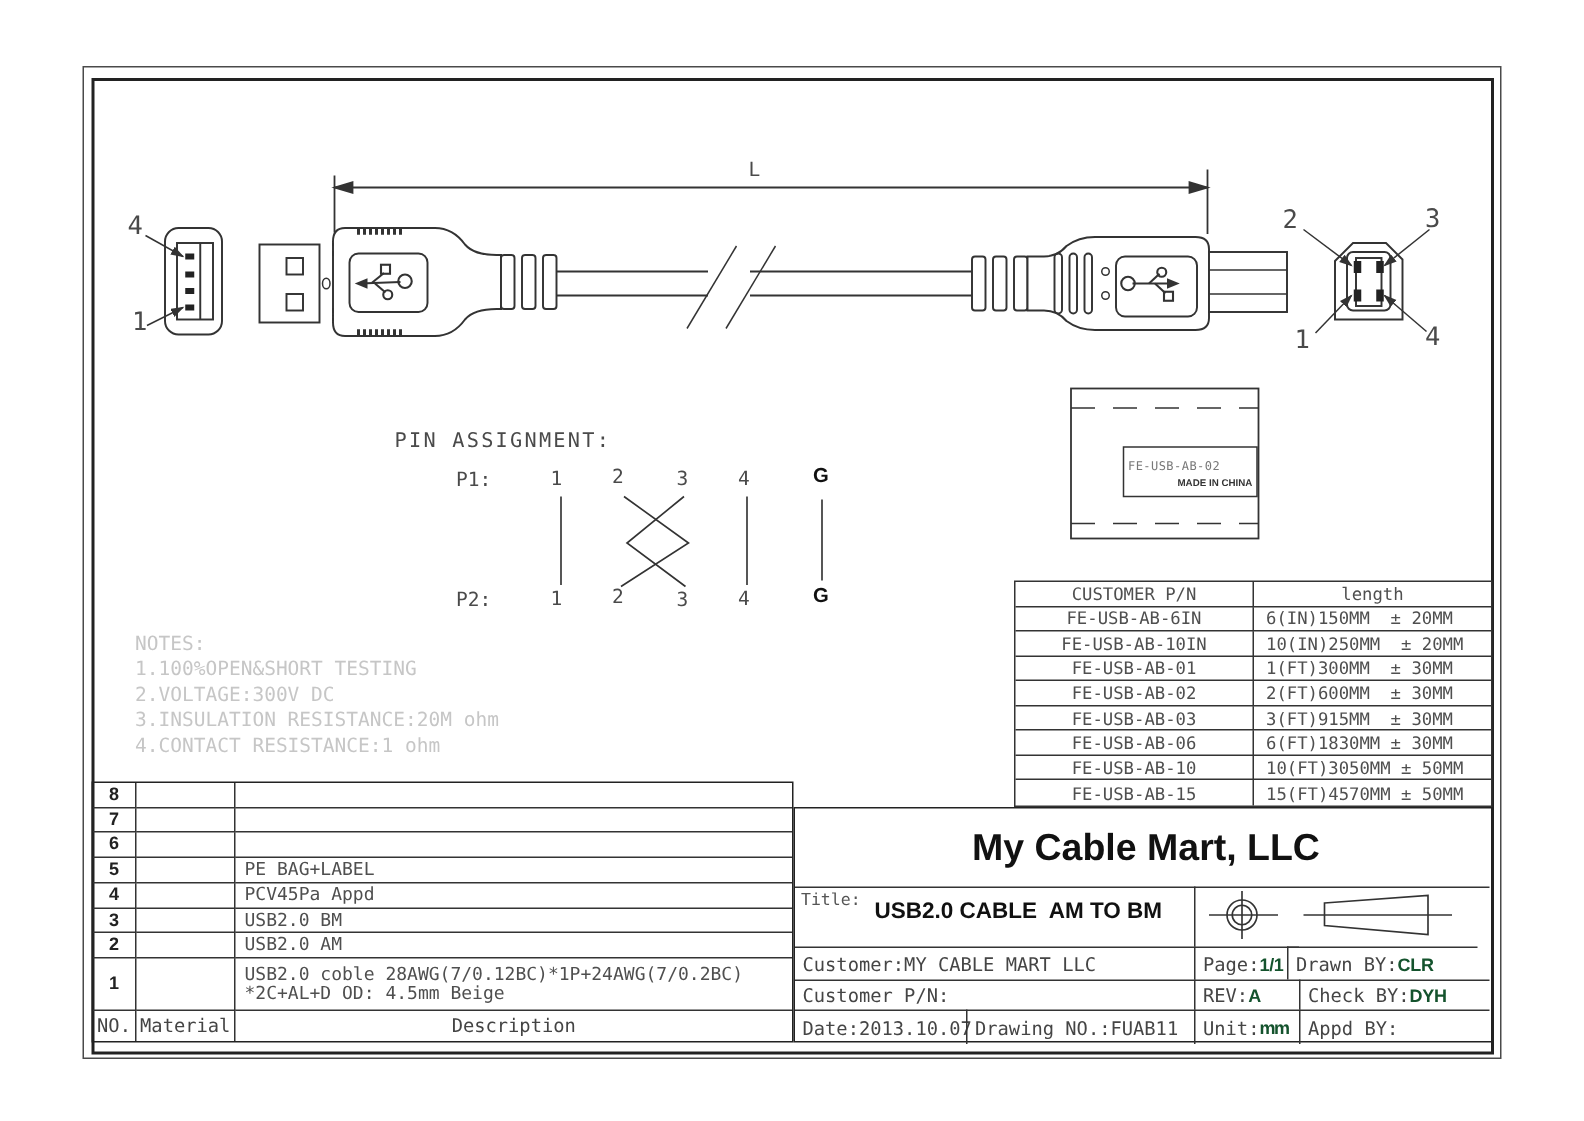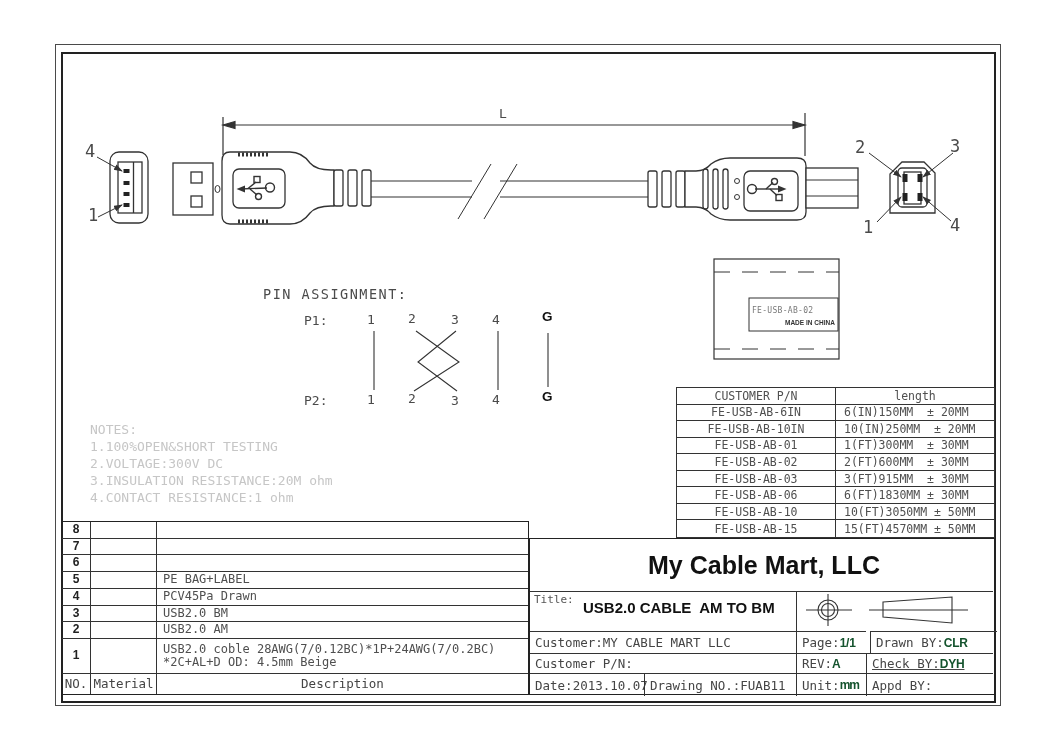--- a/index.html
+++ b/index.html
@@ -238,21 +238,21 @@
     <div class="c"></div>
     <div class="c desc"></div>
     <div class="c no">6</div>
     <div class="c"></div>
     <div class="c desc"></div>
     <div class="c no">5</div>
     <div class="c"></div>
     <div class="c desc">PE BAG+LABEL</div>
     <div class="c no">4</div>
     <div class="c"></div>
-    <div class="c desc">PCV45Pa Drawn</div>
+    <div class="c desc">PCV45Pa Appd</div>
     <div class="c no">3</div>
     <div class="c"></div>
     <div class="c desc">USB2.0 BM</div>
     <div class="c no">2</div>
     <div class="c"></div>
     <div class="c desc">USB2.0 AM</div>
     <div class="c no">1</div>
     <div class="c"></div>
     <div class="c desc" style="white-space:normal;padding-right:4px;">USB2.0 coble 28AWG(7/0.12BC)*1P+24AWG(7/0.2BC) *2C+AL+D OD: 4.5mm Beige</div>
     <div class="c no ftr" style="font-family:'DejaVu Sans Mono',monospace;font-weight:normal;color:#444;">NO.</div>
@@ -271,31 +271,31 @@
     </div>
     <div class="abs cad lbl-small" style="left:4px;top:54px;">Title:</div>
     <div class="cell" style="left:266px;top:52px;width:197px;height:40px;"></div>
 
     <div class="cell noleft" style="left:0;top:92px;width:266px;height:22px;">
       <span>Customer:</span><span>MY CABLE MART LLC</span>
     </div>
     <div class="cell" style="left:266px;top:92px;width:70px;height:22px;">
       <span>Page:</span><span class="bv">1/1</span>
     </div>
-    <div class="cell" style="left:340px;top:92px;width:127px;height:22px;">
+    <div class="cell" style="left:328px;top:92px;width:127px;height:22px;">
       <span>Drawn BY:</span><span class="bv">CLR</span>
     </div>
 
     <div class="cell noleft" style="left:0;top:114px;width:266px;height:20px;">
       <span>Customer P/N:</span>
     </div>
     <div class="cell" style="left:266px;top:114px;width:70px;height:20px;">
       <span>REV:</span><span class="bv">A</span>
     </div>
-    <div class="cell" style="left:336px;top:114px;width:127px;height:20px;text-decoration:underline;">
+    <div class="cell" style="left:336px;top:114px;width:127px;height:20px;">
       <span>Check BY:</span><span class="bv">DYH</span>
     </div>
 
     <div class="cell noleft" style="left:0;top:134px;width:114px;height:23px;">
       <span>Date:</span><span>2013.10.07</span>
     </div>
     <div class="cell" style="left:114px;top:134px;width:152px;height:23px;">
       <span>Drawing NO.:</span><span>FUAB11</span>
     </div>
     <div class="cell" style="left:266px;top:134px;width:70px;height:23px;text-align:center;">

